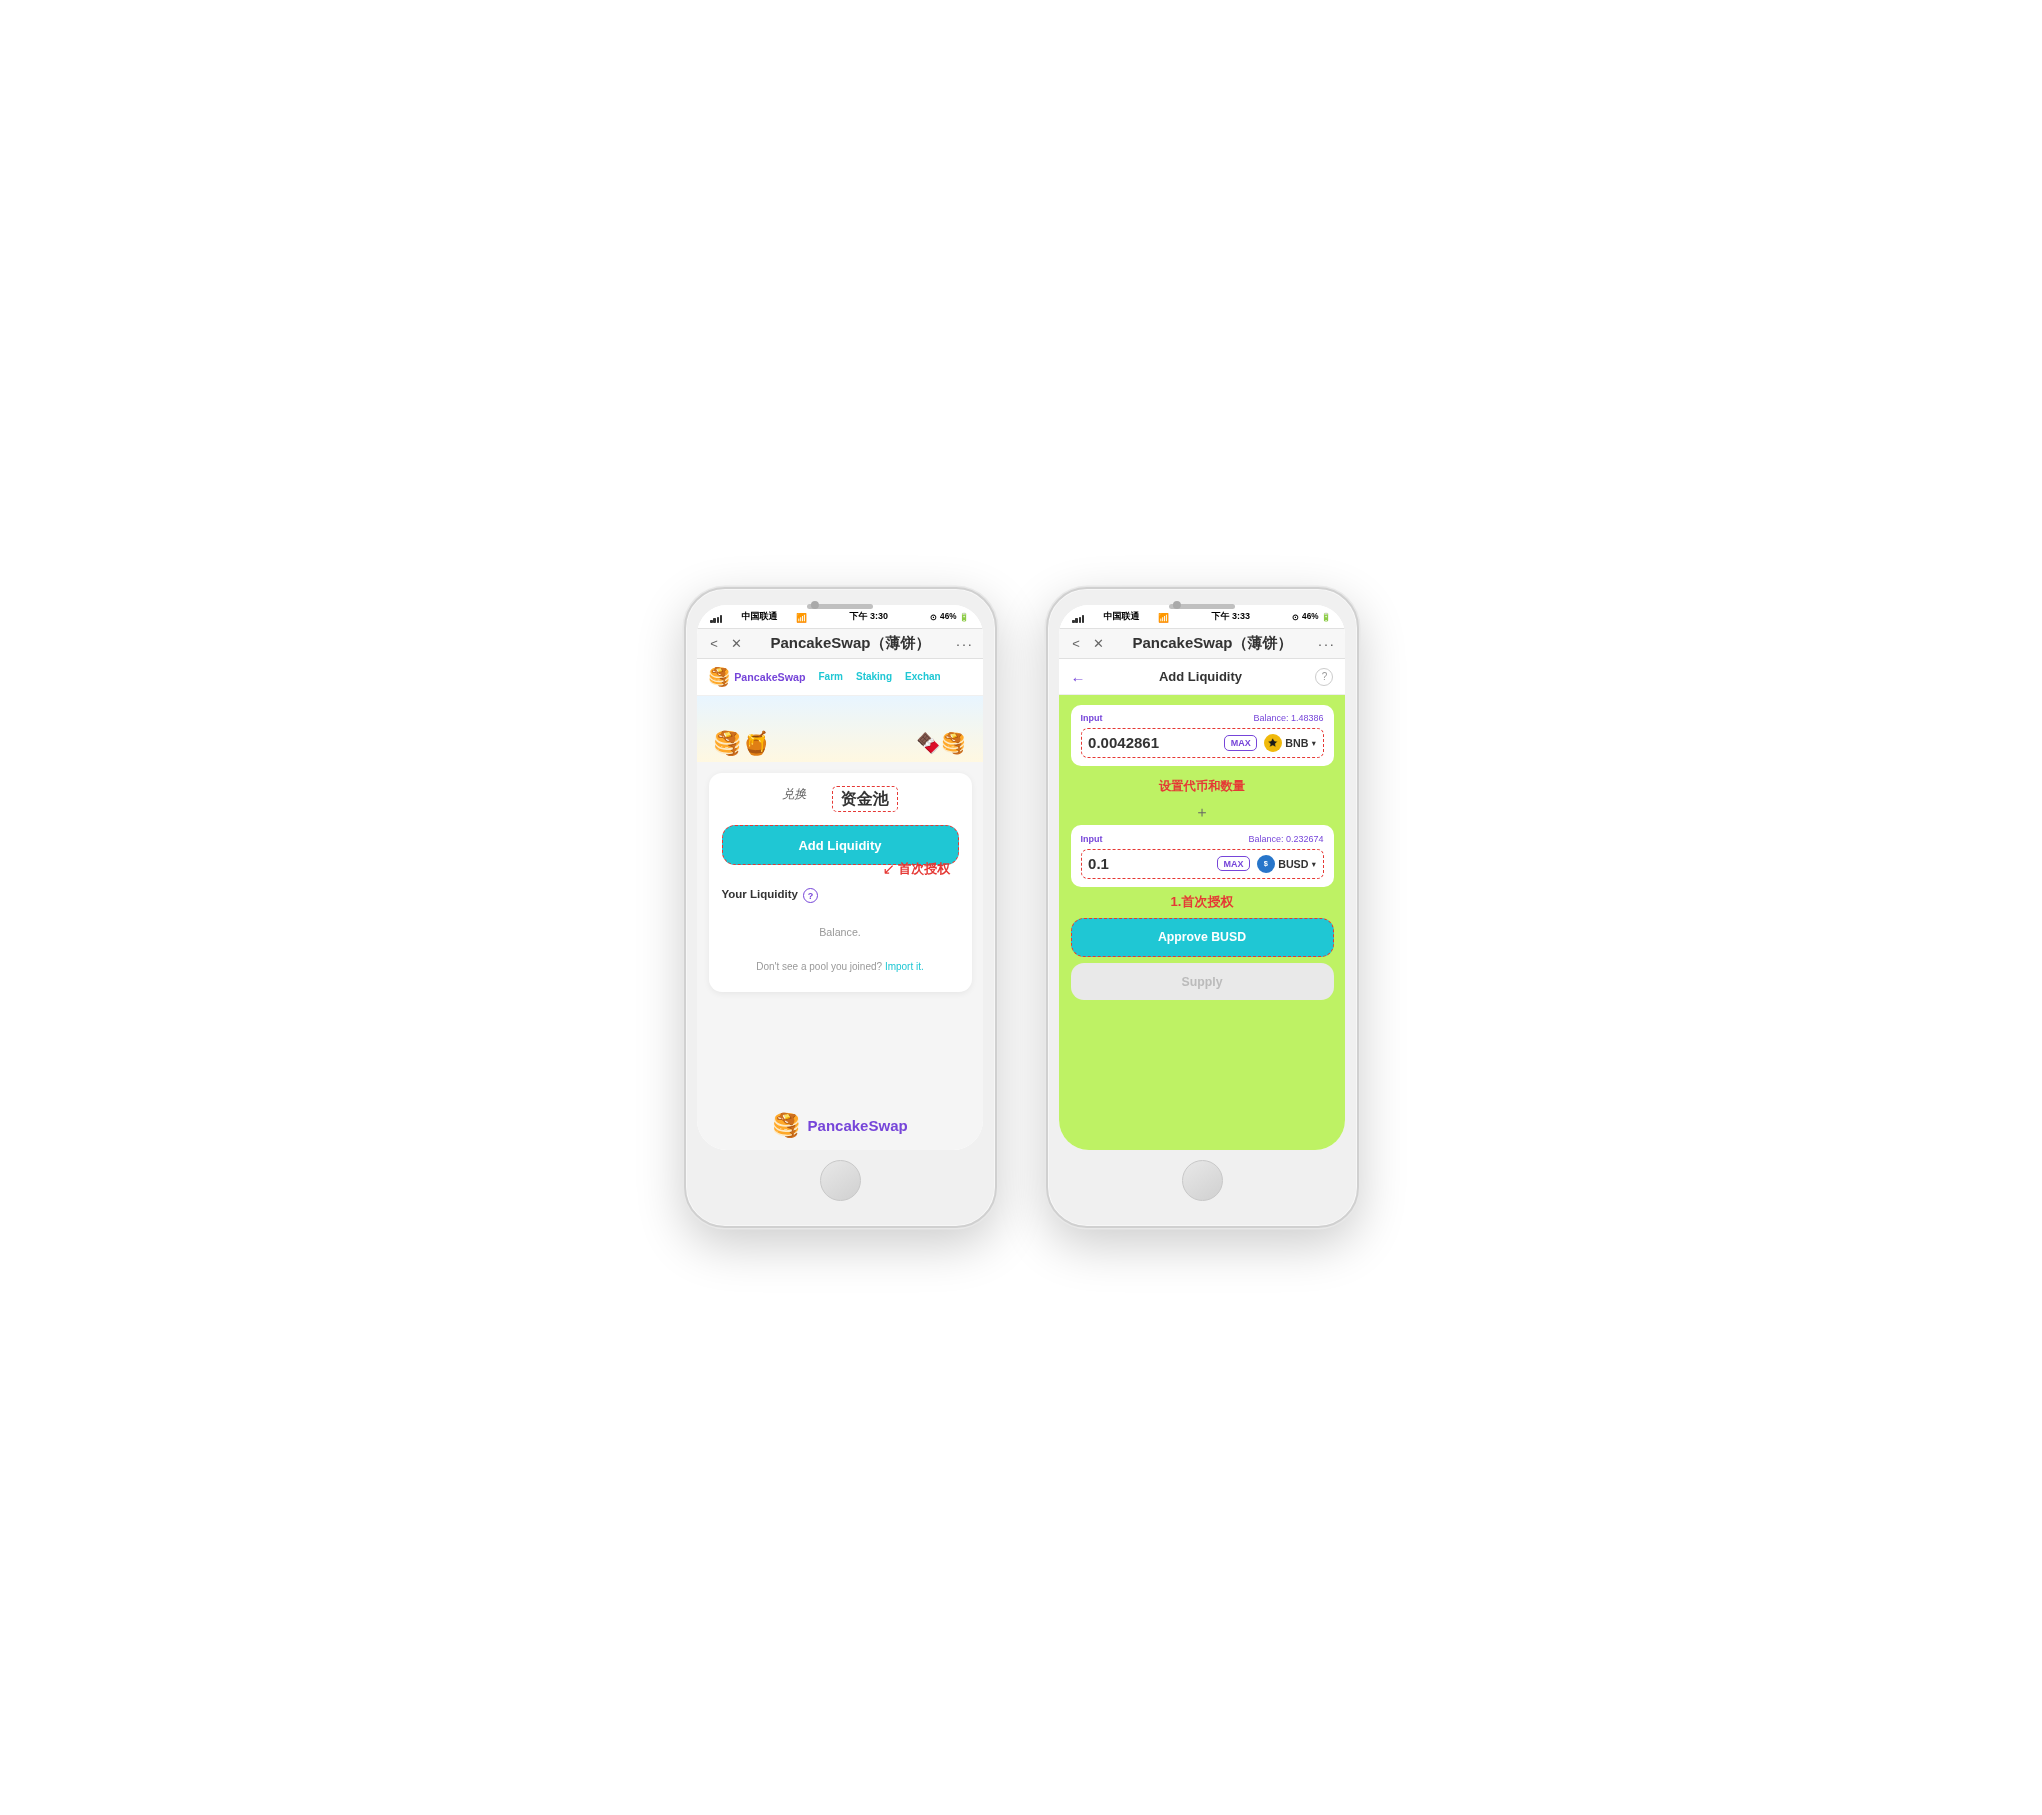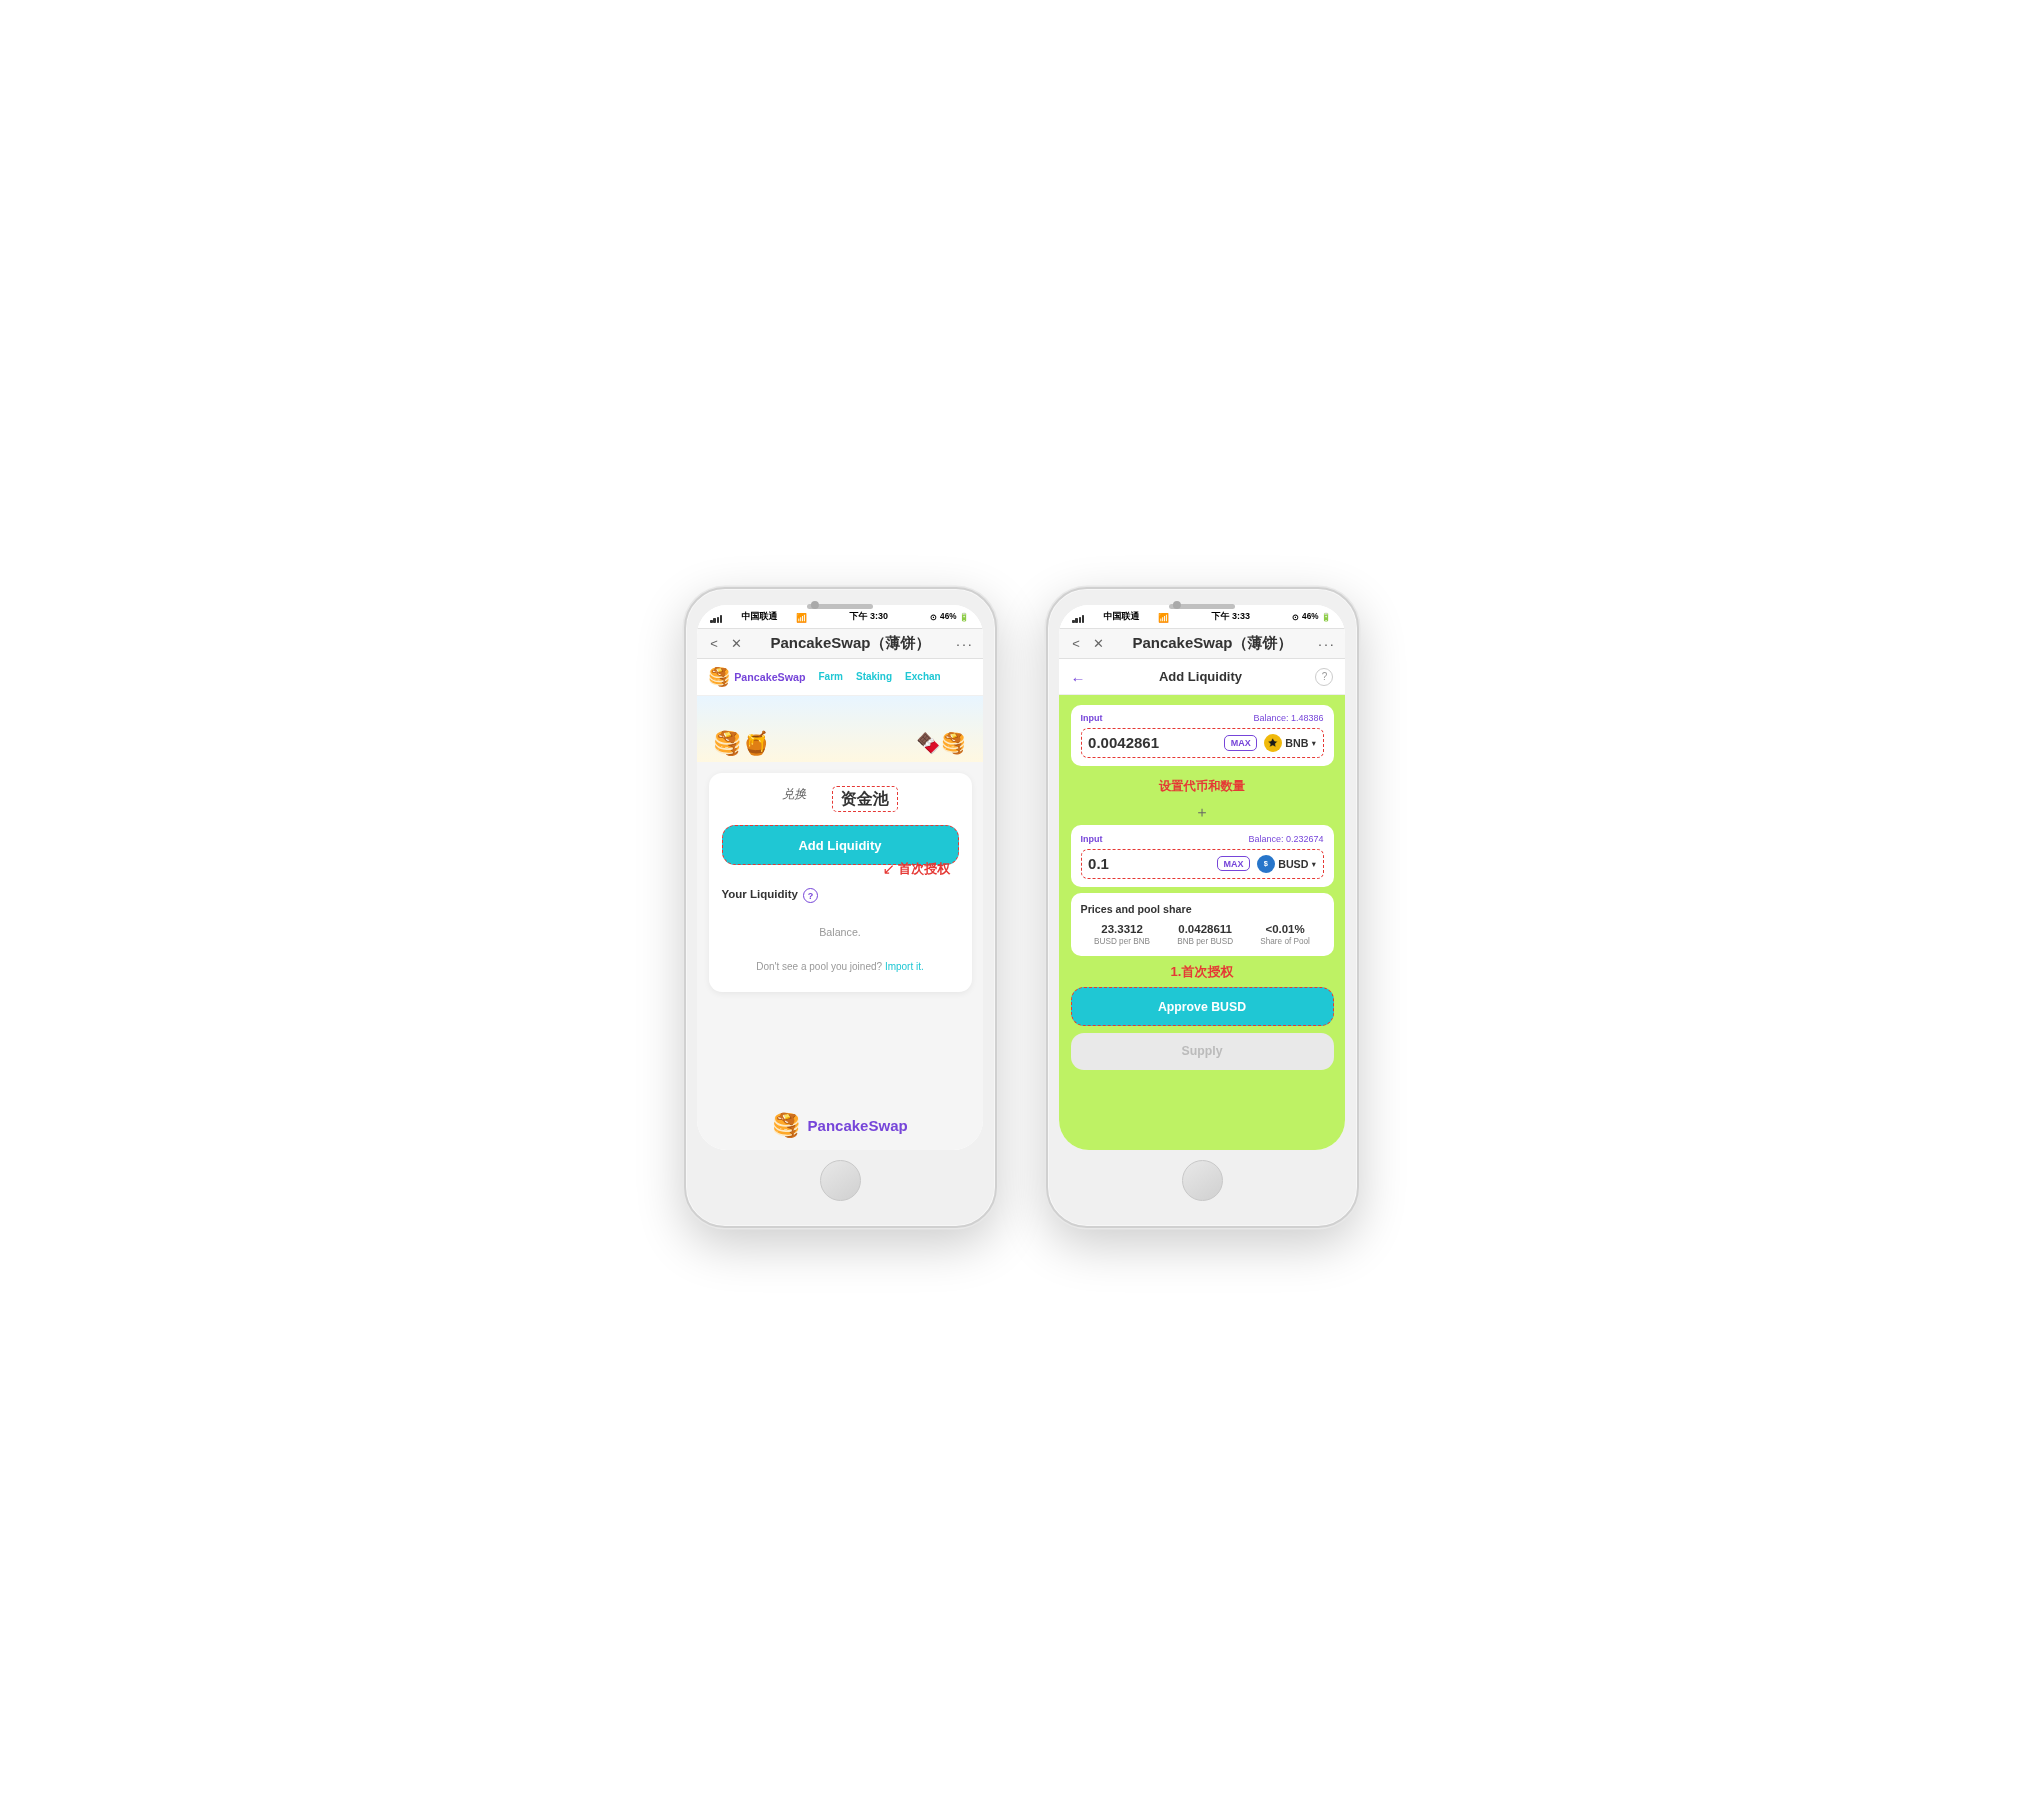--- a/index.html
+++ b/index.html
@@ -630,37 +630,20 @@
           <button class="max-btn">MAX</button>
           <div class="token-selector">
             <div class="token-icon-busd">$</div>
             <span class="token-name">BUSD</span>
             <span class="chevron-down">▾</span>
           </div>
         </div>
       </div>
 
       
-      <div class="prices-card">
-        <div class="prices-title">Prices and pool share</div>
-        <div class="prices-row">
-          <div class="price-item">
-            <div class="price-value">23.3312</div>
-            <div class="price-label">BUSD per BNB</div>
-          </div>
-          <div class="price-item">
-            <div class="price-value">0.0428611</div>
-            <div class="price-label">BNB per BUSD</div>
-          </div>
-          <div class="price-item">
-            <div class="price-value">&lt;0.01%</div>
-            <div class="price-label">Share of Pool</div>
-          </div>
-        </div>
-      </div>
 
       
       <div class="annotation-with-arrow">1.首次授权</div>
 
       
       <button class="approve-btn">Approve BUSD</button>
 
       
       <button class="supply-btn">Supply</button>
 

